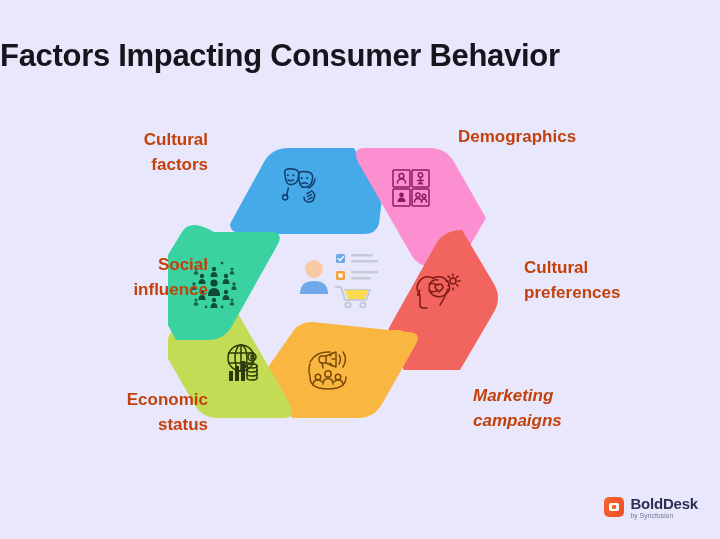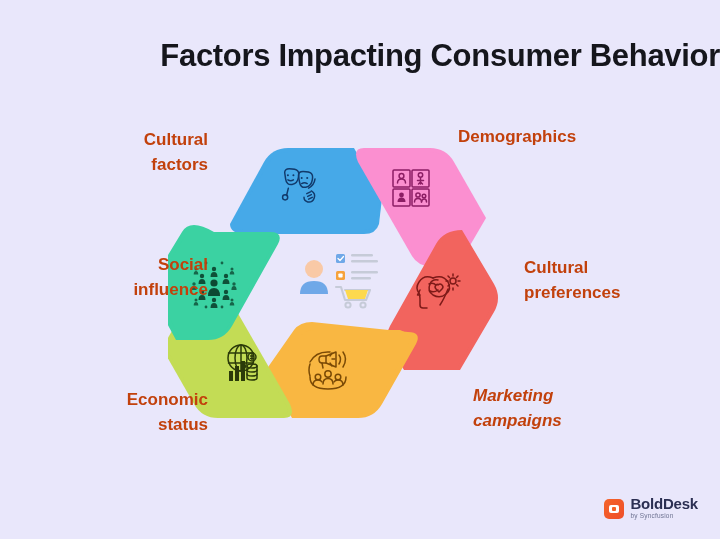--- a/index.html
+++ b/index.html
@@ -8,21 +8,21 @@
   body {
     width: 720px; height: 539px;
     background: #e9e7fb;
     font-family: "Liberation Sans", sans-serif;
     overflow: hidden;
     position: relative;
   }
   #page-title {
     position: absolute;
     top: 38px; left: 0; right: 0;
-    text-align: right;
+    text-align: left;
     font-size: 31px;
     font-weight: bold;
     color: #15161c;
     letter-spacing: -0.3px;
   }
   #diagram {
     position: absolute;
     left: 168px; top: 112px;
     width: 340px; height: 340px;
   }
@@ -43,21 +43,21 @@
   #label-social       { left: 18px;  top: 253px; width: 190px; }
   #label-economic     { left: 28px;  top: 388px; width: 180px; }
   #label-demographics { left: 458px; top: 125px; width: 230px; }
   #label-personal     { left: 524px; top: 256px; width: 190px; }
   #label-marketing    { left: 473px; top: 384px; width: 200px; font-style: italic; }
 
   #brand {
     position: absolute;
     right: 22px; bottom: 20px;
     display: flex;
-    align-items: flex-end;
+    align-items: center;
     gap: 6px;
   }
   #brand-mark {
     width: 20px; height: 20px;
     border-radius: 5px;
     background: linear-gradient(135deg, #f4642a, #ef4f2a);
     display: flex; align-items: center; justify-content: center;
   }
   #brand-mark .inner {
     width: 10px; height: 8px;

